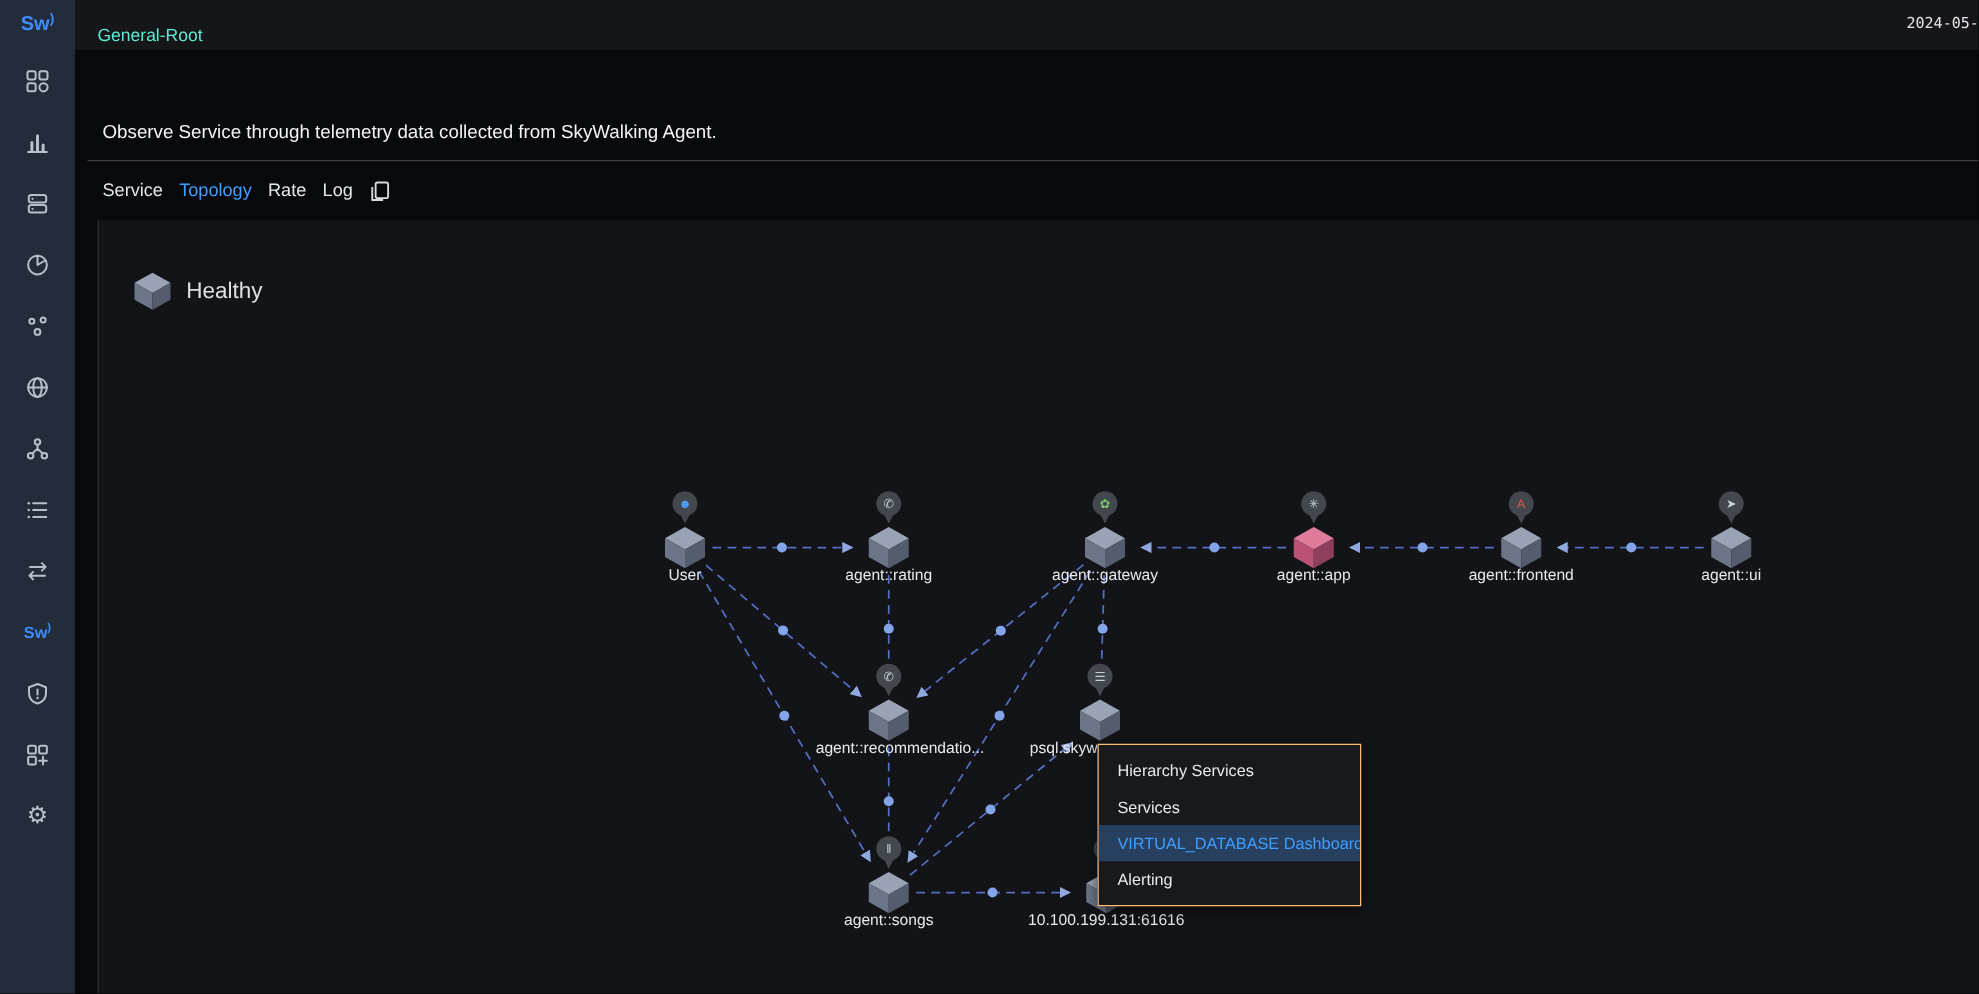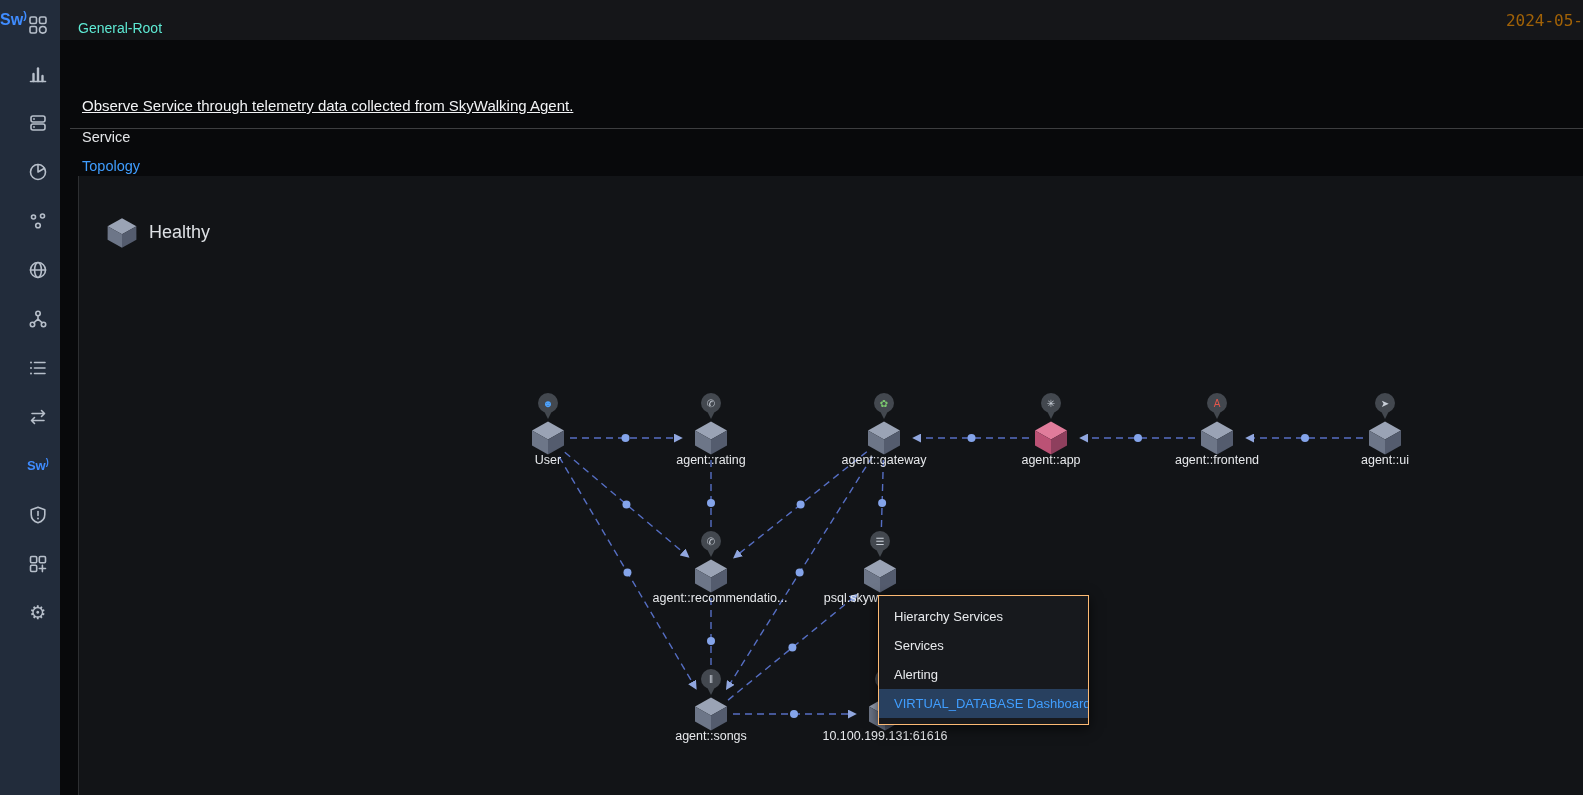--- a/index.html
+++ b/index.html
@@ -1,46 +1,46 @@
 <!DOCTYPE html>
 <html style="--accent: #409eff;"><head>
 <meta charset="utf-8">
 <style>
   html,body{margin:0;padding:0;background:#000;}
   .screen{position:relative;width:1583px;height:795px;background:#08090b;overflow:hidden;
           font-family:"Liberation Sans",sans-serif;color:#e6e8eb;}
 
   
   .sidebar{position:absolute;left:0;top:0;width:60px;height:795px;background:#222c3b;
-           display:flex;flex-direction:row;z-index:10;}
+           display:flex;flex-direction:column;align-items:center;z-index:10;}
   .logo{height:40px;display:flex;align-items:center;justify-content:center;
         color:#3f8cff;font-weight:bold;font-size:16px;cursor:pointer;}
   .logo .mark{font-size:11px;position:relative;top:-5px;color:#3f8cff;}
   .side-icons{display:flex;flex-direction:column;gap:27px;padding-top:14px;align-items:center;}
   .side-icon{width:22px;height:22px;display:flex;align-items:center;justify-content:center;
              color:#b7bfca;cursor:pointer;font-size:19px;line-height:22px;}
   .side-icon svg{stroke:#b7bfca;fill:none;stroke-width:1.6;stroke-linecap:round;stroke-linejoin:round;}
   .side-icon .dot{fill:#b7bfca;stroke:none;}
   .sw-small{color:#3f8cff;font-weight:bold;font-size:13px;}
   .sw-small .mark{font-size:9px;position:relative;top:-4px;}
 
   
   .header{position:absolute;left:60px;top:0;width:1523px;height:40px;background:#151619;}
   .header-title{position:absolute;left:18px;top:20px;font-size:14px;color:#5eead4;}
-  .header-date{position:absolute;right:0;top:11px;font-size:16px;color:#a16207;white-space:nowrap;
+  .header-date{position:absolute;right:0;top:11px;font-size:12px;color:#e5e5e5;white-space:nowrap;
                font-family:"DejaVu Sans Mono",monospace;}
 
   
   .banner-link{position:absolute;left:82px;top:97px;font-size:15px;color:#f2f3f5;
-               text-decoration:underline;cursor:pointer;z-index:3;}
+               cursor:pointer;z-index:3;}
 
   
   .panel{position:absolute;left:70px;top:128px;width:1513px;height:667px;
          border-top:1px solid #3d3e40;}
-  .tabbar{display:flex;gap:13px;align-items:flex-start;height:48px;padding-left:12px;font-size:14.5px;flex-direction:column;}
+  .tabbar{display:flex;gap:13px;align-items:center;height:48px;padding-left:12px;font-size:14.5px;}
   .tab{cursor:pointer;color:#e3e5e8;}
   .tab.active{color:var(--accent,#409eff);}
   .tab-icon{display:flex;align-items:center;cursor:pointer;}
   .tab-icon svg{stroke:#d8dbde;fill:none;stroke-width:1.5;stroke-linejoin:round;}
 
   .widget{position:absolute;left:78px;top:176px;width:1505px;height:619px;
           border-left:1px solid #2d2f32;background:#121417;}
 
   
   .legend{position:absolute;left:106px;top:219px;z-index:4;}
@@ -317,17 +317,17 @@
         <polygon points="821,511 829,511 825,519" fill="#43484f"></polygon>
         <circle cx="825" cy="503" r="10" fill="#43484f"></circle>
         <text x="825" y="506.5" text-anchor="middle" font-size="10" fill="#c9cfd8">◎</text>
         <text x="825" y="564" text-anchor="middle" font-size="12.5" fill="#e7e9ec">10.100.199.131:61616</text>
       </g>
     </svg>
 
   <div class="ctx-menu">
     <div class="ctx-item">Hierarchy Services</div>
     <div class="ctx-item">Services</div>
+    <div class="ctx-item active">VIRTUAL_DATABASE Dashboard</div>
     <div class="ctx-item">Alerting</div>
-    <div class="ctx-item active">VIRTUAL_DATABASE Dashboard</div>
   </div>
 
 </div>
 
 </body></html>

